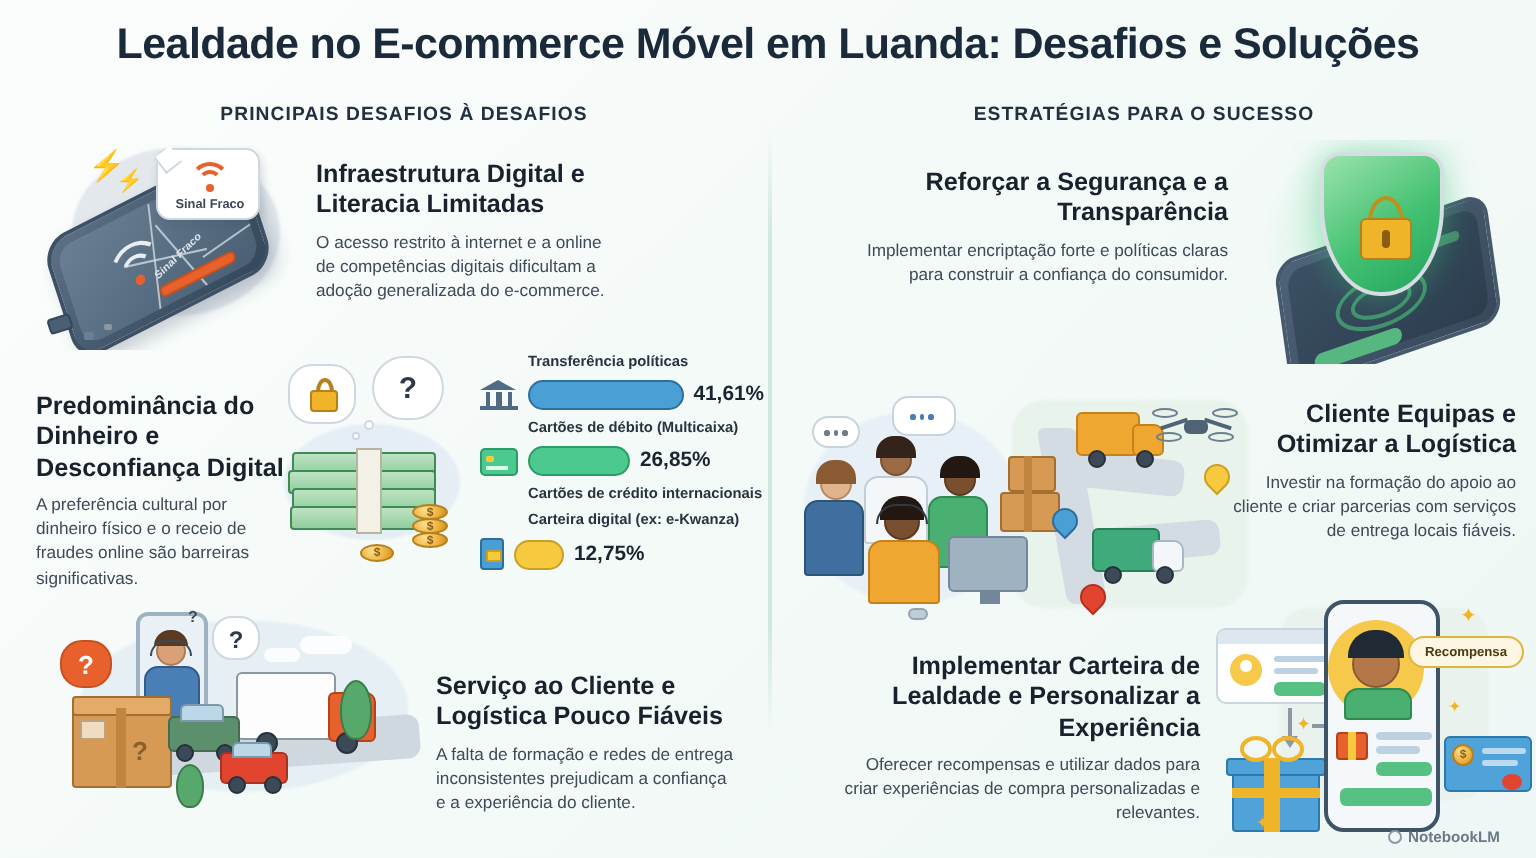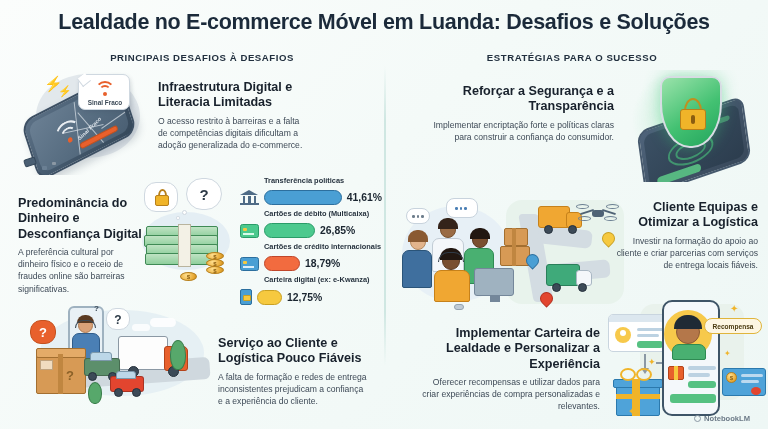--- a/index.html
+++ b/index.html
@@ -235,21 +235,21 @@
       <div style="position:absolute;left:24px;top:17px;width:4px;height:4px;border-radius:50%;background:#e8602c;"></div>
       <div class="bubble-label" style="position:absolute;left:0;bottom:3px;width:52px;">Sinal Fraco</div>
     </div>
     <div style="position:absolute;left:16px;top:88px;width:12px;height:8px;background:#4a5f73;border:1.3px solid #35485a;border-radius:2px;transform:rotate(-18deg);"></div>
     <div style="position:absolute;left:34px;top:96px;width:5px;height:4px;background:#6a7f93;border-radius:1px;"></div>
     <div style="position:absolute;left:44px;top:92px;width:4px;height:3px;background:#8b98a4;border-radius:1px;"></div>
   </div>
 
   <div class="block ta-l" style="left:158px; top:80px; width:152px;">
     <div class="bt">Infraestrutura Digital e Literacia Limitadas</div>
-    <div class="bd">O acesso restrito à barreiras e a falta de competências digitais dificultam a adoção generalizada do e-commerce.</div>
+    <div class="bd">O acesso restrito à internet e a online de competências digitais dificultam a adoção generalizada do e-commerce.</div>
   </div>
 
   <div class="block ta-l" style="left:18px; top:196px; width:126px;">
     <div class="bt">Predominância do Dinheiro e Desconfiança Digital</div>
     <div class="bd">A preferência cultural por dinheiro físico e o receio de fraudes online são barreiras significativas.</div>
   </div>
 
   <div class="illus" style="left:138px; top:178px; width:96px; height:122px;">
     <div class="blob" style="left:4px;top:34px;width:88px;height:58px;background:#e4eef4;"></div>
     <div class="lockbub" style="left:6px;top:4px;width:34px;height:30px;border-radius:12px;">
@@ -295,28 +295,20 @@
           <div style="position:absolute;left:2px;top:3px;width:4px;height:3.5px;background:#f6c93f;border-radius:1px;"></div>
           <div style="position:absolute;left:2px;top:8.5px;width:11px;height:1.6px;background:#d9fbe9;"></div>
         </div>
         <div class="bar" style="width:51px;background:#4cc98e;border-color:#2a9c68;"></div>
         <div class="bar-val">26,85%</div>
       </div>
     </div>
 
     <div class="row" style="margin-bottom:4px;">
       <div class="row-label" style="margin-left:24px;">Cartões de crédito internacionais</div>
-      <div class="row-body">
-        <div class="pay-ico" style="background:#4a9fd4;border-color:#2c6f9e;">
-          <div style="position:absolute;left:2px;top:3px;width:4px;height:3.5px;background:#f6c93f;border-radius:1px;"></div>
-          <div style="position:absolute;left:2px;top:8.5px;width:11px;height:1.6px;background:#dbeefb;"></div>
-        </div>
-        <div class="bar" style="width:36px;background:#f26b3f;border-color:#c0462a;"></div>
-        <div class="bar-val">18,79%</div>
-      </div>
     </div>
 
     <div class="row">
       <div class="row-label" style="margin-left:24px;">Carteira digital (ex: e-Kwanza)</div>
       <div class="row-body">
         <div class="pay-ico" style="background:#4a9fd4;border-color:#2c6f9e;width:12px;flex:0 0 12px;height:16px;border-radius:2px;">
           <div style="position:absolute;left:1.5px;top:5px;width:8px;height:6px;background:#f6c93f;border:1px solid #c9a022;border-radius:1px;"></div>
         </div>
         <div class="bar" style="width:25px;background:#f6c93f;border-color:#c9a022;"></div>
         <div class="bar-val">12,75%</div>

